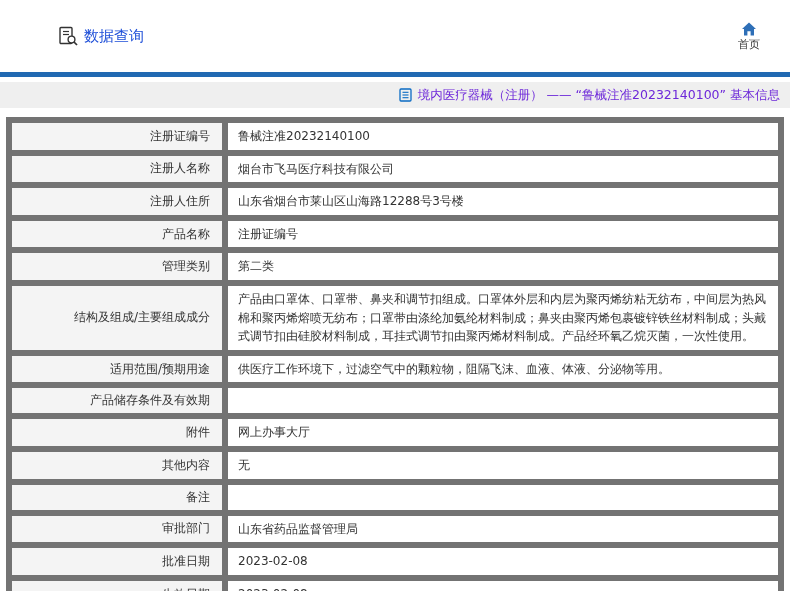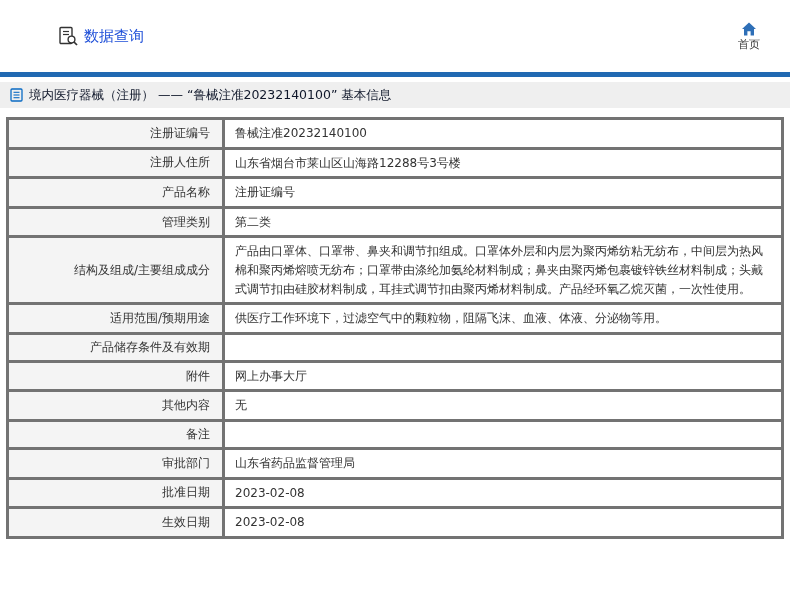--- a/index.html
+++ b/index.html
@@ -16,26 +16,26 @@
   .brand-cn { color:#c21500; font-size:21px; font-weight:bold; letter-spacing:3px; line-height:1.1; }
   .brand-en { color:#c21500; font-size:8.5px; margin-top:4px; letter-spacing:0.2px; }
   .data-query { display:flex; align-items:center; gap:6px; margin-left:46px; font-size:15px; color:#1d4ed8; cursor:pointer; }
   .top-links { margin-left:auto; display:flex; gap:36px; }
   .top-link { display:flex; flex-direction:column; align-items:center; font-size:11px; color:#333; text-decoration:none; cursor:pointer; }
   
   .blue-strip { height:5px; background:#2169b2; }
   .breadcrumb {
     margin-top:5px; height:26px; background:#efefef;
     display:flex; align-items:center; gap:6px;
-    padding:0 10px; font-size:12.5px; color:#0f172a;
+    padding:0 10px; font-size:12.5px; color:#6d28d9;justify-content:flex-end;
   }
   
   .table-wrap { margin:9px 6px 0 6px; }
   table { width:100%; border-collapse:collapse; font-size:12px; table-layout:fixed; }
-  th, td { border:3px solid #737373; vertical-align:middle; }
+  th, td { border:6px solid #737373; vertical-align:middle; }
   th {
     width:216px; background:#f4f4f4; text-align:right;
     font-weight:normal; color:#333; padding:4px 12px 4px 6px; height:22px;
   }
   td { background:#fff; text-align:left; padding:4px 10px; line-height:1.55; word-break:break-all;margin-left:22px; }
 </style>
 </head>
 <body>
 
 <div>
@@ -74,20 +74,24 @@
     </svg>
     <span>境内医疗器械（注册） —— “鲁械注准20232140100” 基本信息</span>
   </div>
 
   <main class="table-wrap">
     <table>
       <tbody>
           <tr>
             <th>注册证编号</th>
             <td>鲁械注准20232140100</td>
+          </tr>
+          <tr>
+            <th>注册人名称</th>
+            <td>烟台市飞马医疗科技有限公司</td>
           </tr>
           <tr>
             <th>注册人住所</th>
             <td>山东省烟台市莱山区山海路12288号3号楼</td>
           </tr>
           <tr>
             <th>产品名称</th>
             <td>注册证编号</td>
           </tr>
           <tr>

